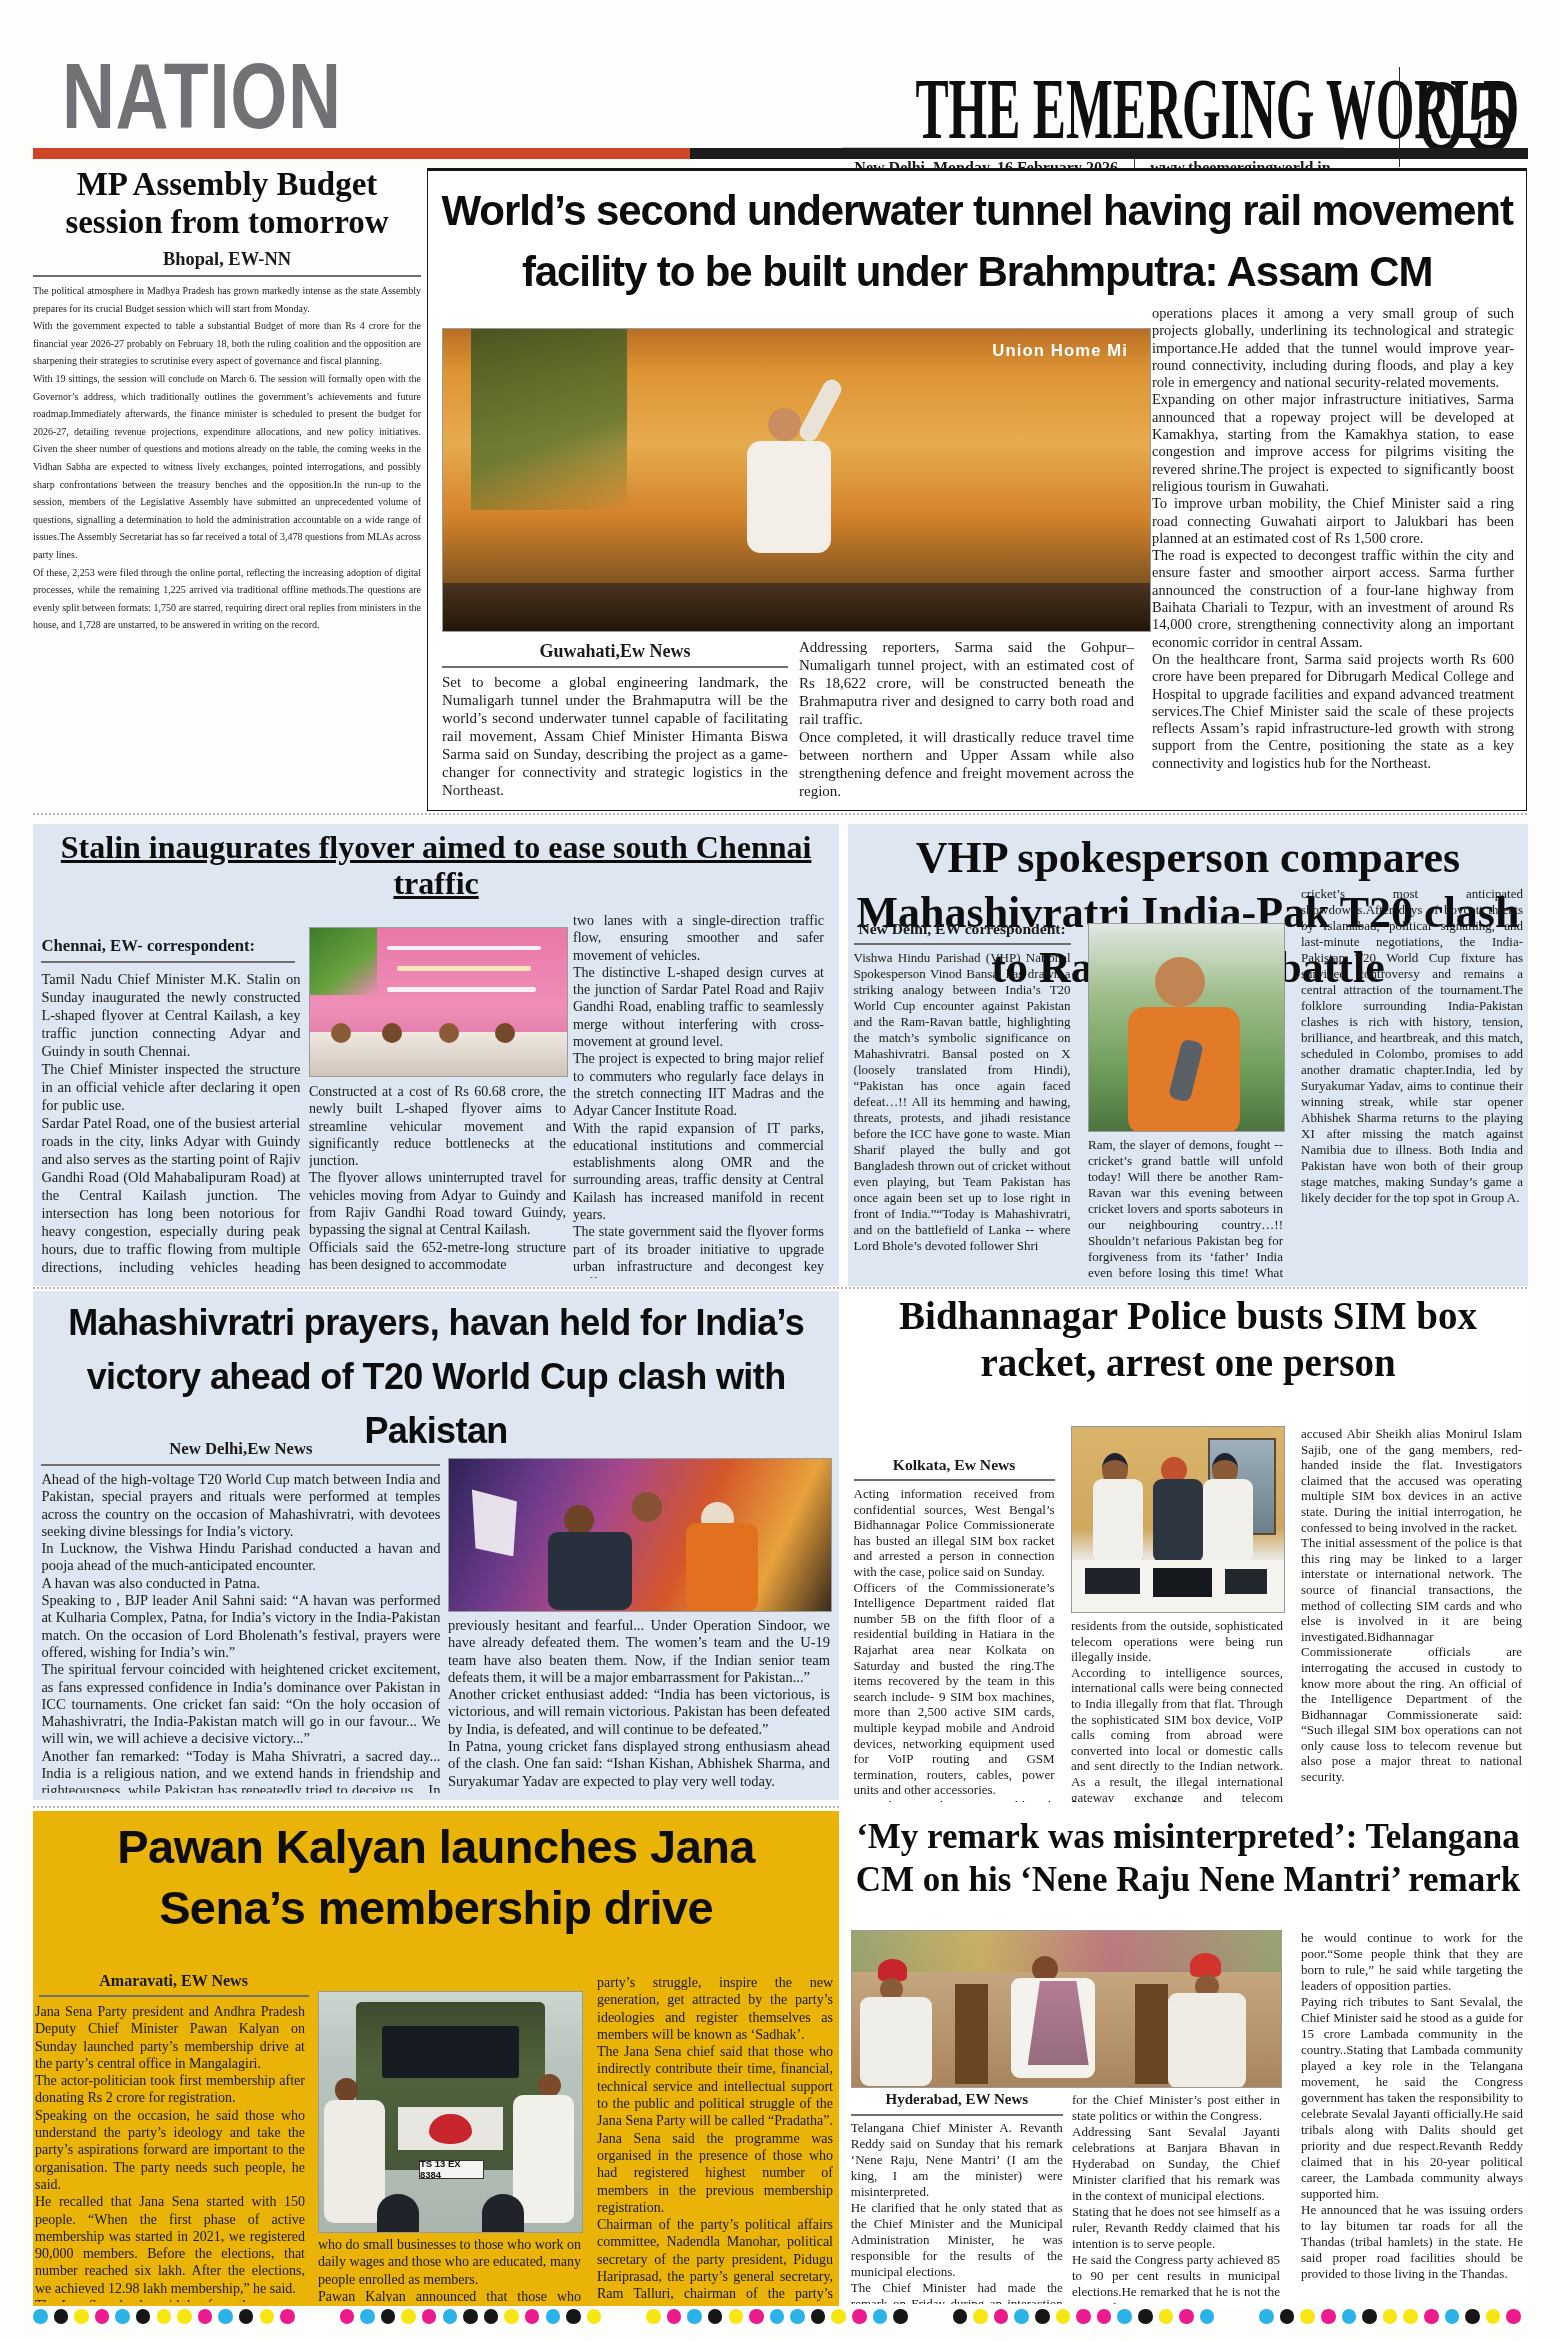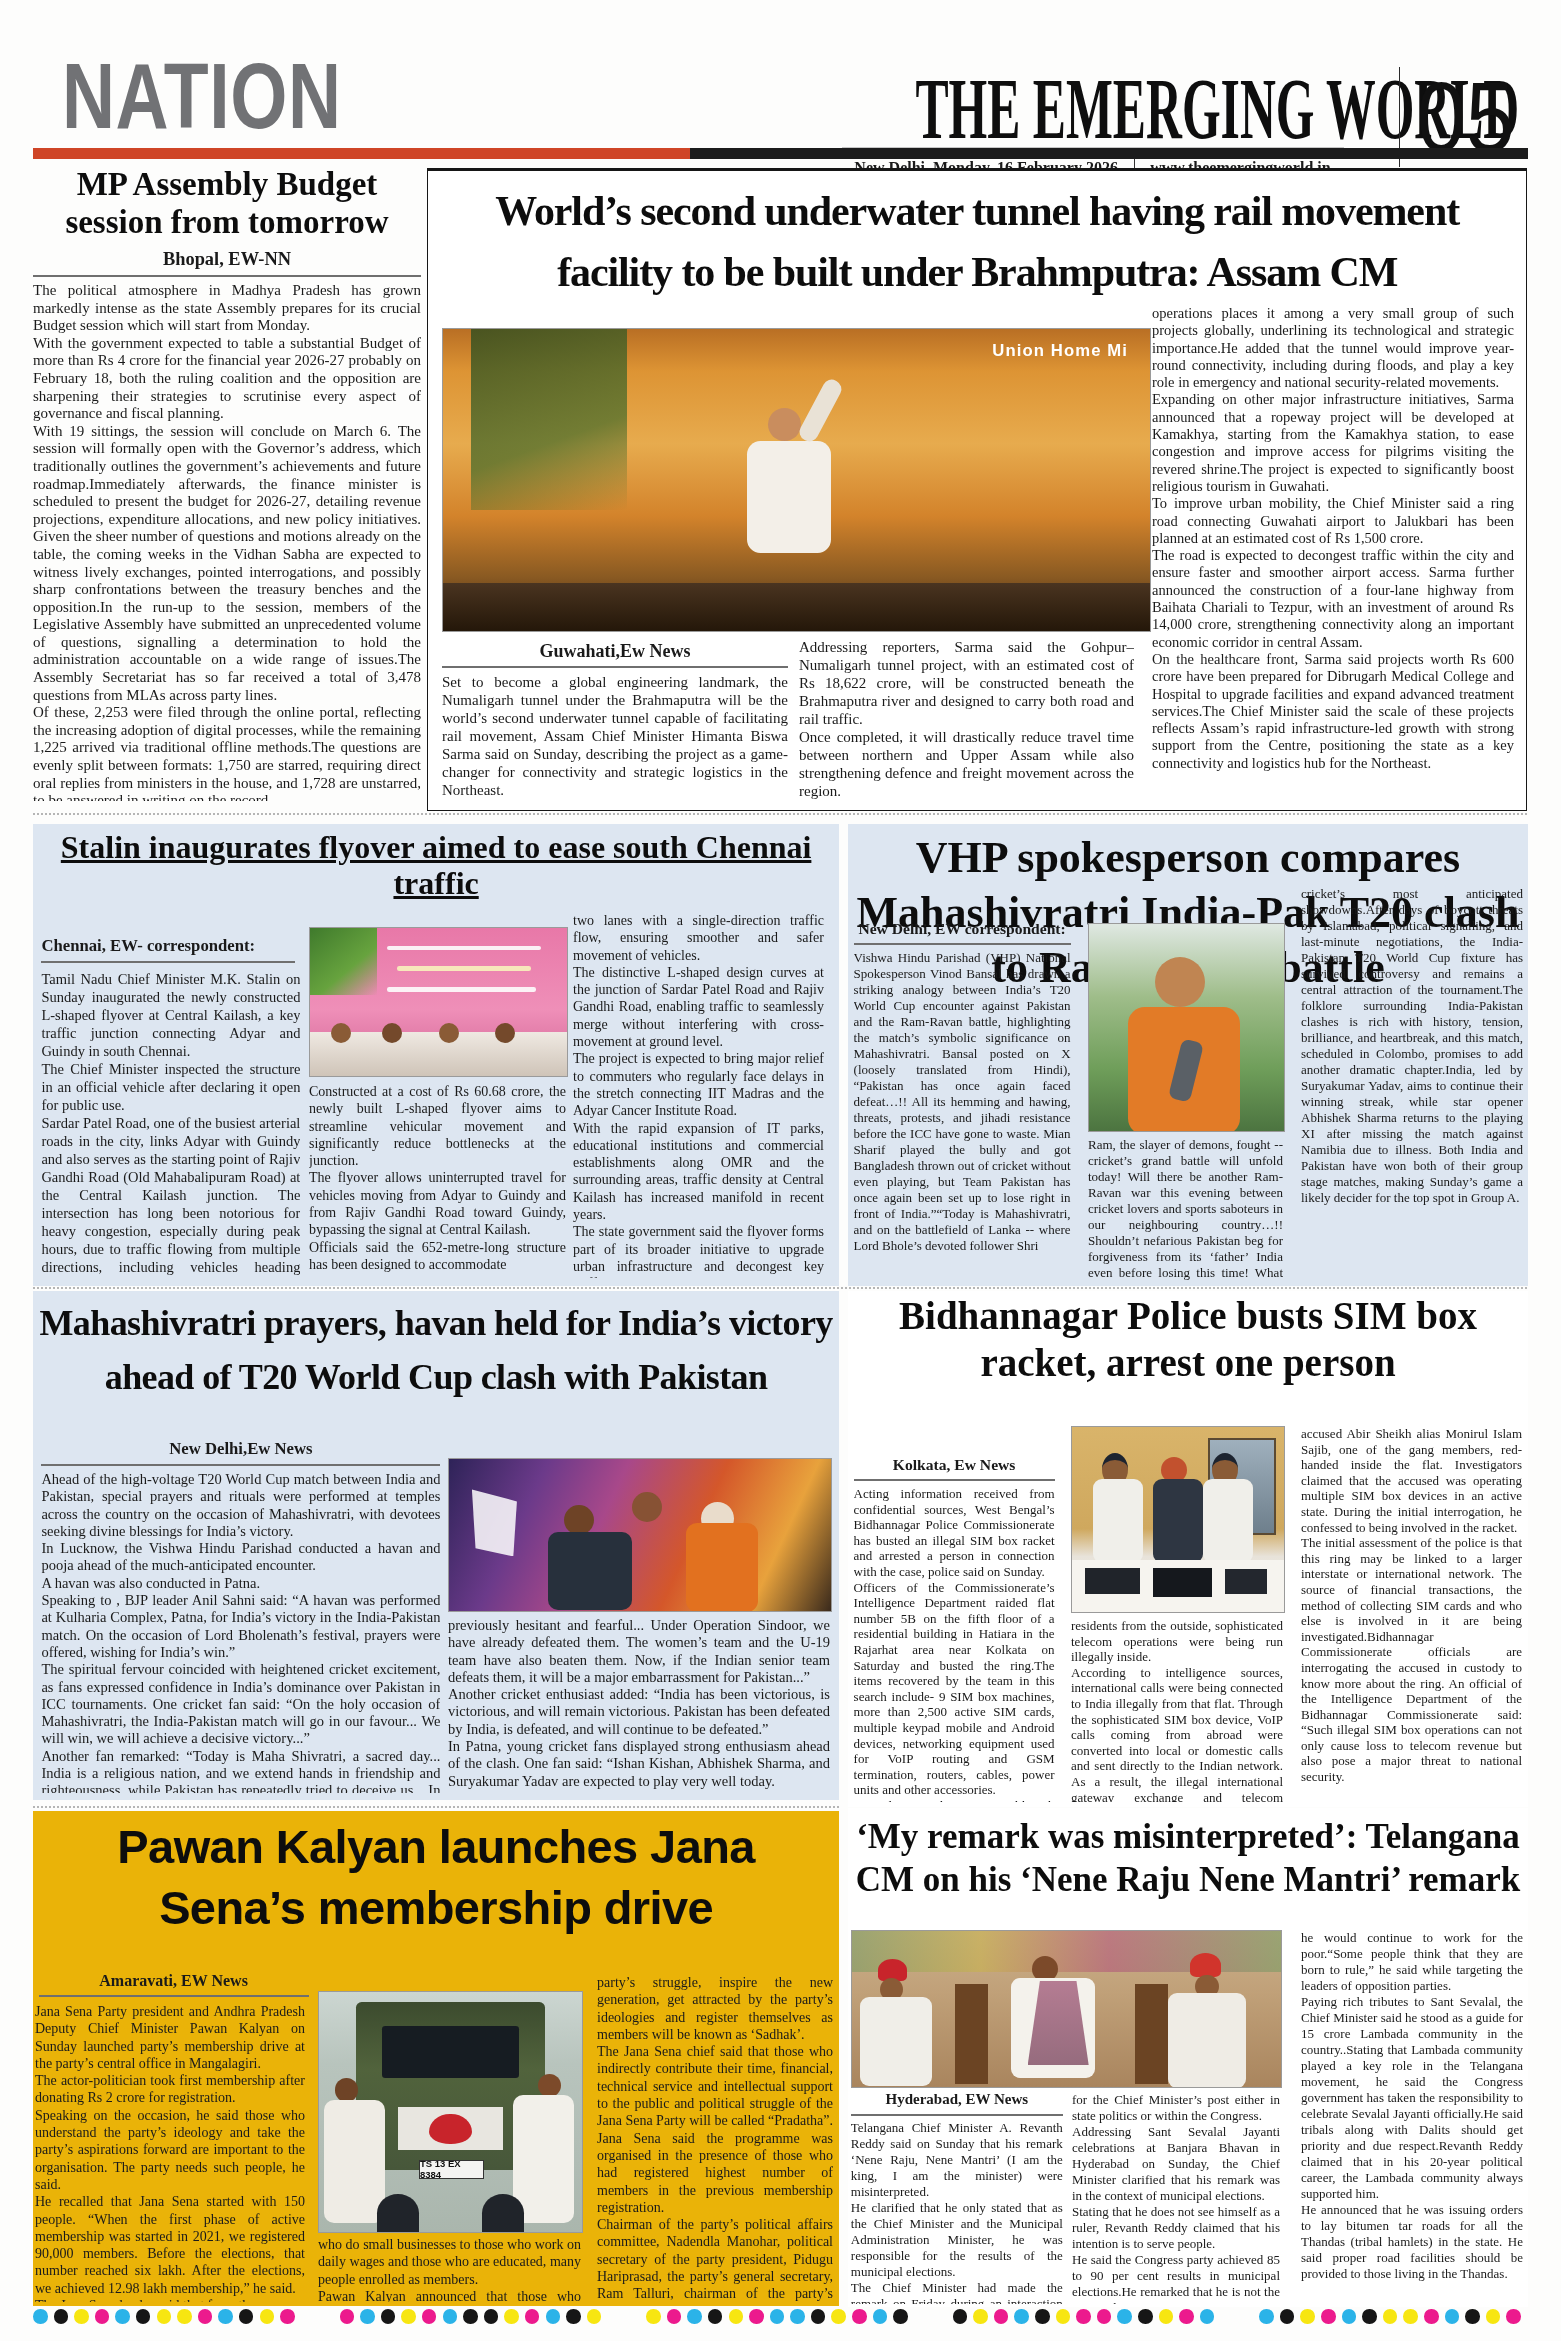--- a/index.html
+++ b/index.html
@@ -17,21 +17,21 @@
   #dateline-row{display:flex;justify-content:center;align-items:center;gap:15.6px;font-weight:bold;font-size:16px;}
   #dateline-divider{width:1.1px;height:24.5px;background:#333;}
   #pgnum-wrap{left:1399px;top:67px;height:100px;display:flex;align-items:center;border-left:1.7px solid #2a2a2a;padding-left:16.7px;}
   #pgnum{font-family:"Liberation Sans",sans-serif;font-size:88px;line-height:.95;color:#111;transform:scaleY(1.12);transform-origin:center;}
   #bar-red{left:33px;top:148px;width:657px;height:10.6px;background:var(--accent_red,#cf4527);}
   #bar-black{left:690px;top:148px;width:838px;height:10.6px;background:var(--bar_black,#1c1c1c);}
   
   .article{position:absolute;}
   .hl{position:absolute;text-align:center;color:#0d0d0d;}
   .hl-serif{font-family:"Liberation Serif",serif;font-weight:bold;}
-  .hl-cond{font-family:Liberation Serif, serif;font-weight:bold;letter-spacing:-1.1px;}
+  .hl-cond{font-family:Liberation Sans, sans-serif;font-weight:bold;letter-spacing:-1.1px;}
   .byline{position:absolute;text-align:center;font-weight:bold;}
   .byrule{position:absolute;height:2.2px;background:#6f6f6f;}
   .tcol{position:absolute;text-align:justify;white-space:pre-line;overflow:hidden;line-height:1.24;}
   .panel{background:var(--panel_blue,#dde6f1);}
   .boxed{border:1.7px solid #161616;border-top:3.3px solid #161616;background:#fff;}
   .sep{position:absolute;border-top:2.8px dotted #b5b5b5;}
   
   .photo{position:absolute;overflow:hidden;border:0.6px solid #9a9a9a;}
   .pel{position:absolute;}
   
@@ -60,21 +60,21 @@
     <div id="pgnum">05</div>
   </div>
 
   <div class="abs" id="bar-red"></div>
   <div class="abs" id="bar-black"></div>
 
   <div class="article" style="left:33px;top:166px;width:388px;height:636px;">
     <div class="hl hl-serif" style="left:0;top:0;width:388px;font-size:33px;line-height:1.15;">MP Assembly Budget session from tomorrow</div>
     <div class="byline" style="left:0;top:83px;width:388px;font-size:18.4px;">Bhopal,  EW-NN</div>
     <div class="byrule" style="left:0;top:109px;width:388px;"></div>
-    <div class="tcol" style="left:0;top:116px;width:388px;height:519px;font-size:15px;line-height:17.6px;">The political atmosphere in Madhya Pradesh has grown markedly intense as the state Assembly prepares for its crucial Budget session which will start from Monday.
+    <div class="tcol" style="left:0;top:116px;width:388px;height:519px;font-size:10px;line-height:17.6px;">The political atmosphere in Madhya Pradesh has grown markedly intense as the state Assembly prepares for its crucial Budget session which will start from Monday.
 With the government expected to table a substantial Budget of more than Rs 4 crore for the financial year 2026-27 probably on February 18, both the ruling coalition and the opposition are sharpening their strategies to scrutinise every aspect of governance and fiscal planning.
 With 19 sittings, the session will conclude on March 6. The session will formally open with the Governor’s address, which traditionally outlines the government’s achievements and future roadmap.Immediately afterwards, the finance minister is scheduled to present the budget for 2026-27, detailing revenue projections, expenditure allocations, and new policy initiatives. Given the sheer number of questions and motions already on the table, the coming weeks in the Vidhan Sabha are expected to witness lively exchanges, pointed interrogations, and possibly sharp confrontations between the treasury benches and the opposition.In the run-up to the session, members of the Legislative Assembly have submitted an unprecedented volume of questions, signalling a determination to hold the administration accountable on a wide range of issues.The Assembly Secretariat has so far received a total of 3,478 questions from MLAs across party lines.
 Of these, 2,253 were filed through the online portal, reflecting the increasing adoption of digital processes, while the remaining 1,225 arrived via traditional offline methods.The questions are evenly split between formats: 1,750 are starred, requiring direct oral replies from ministers in the house, and 1,728 are unstarred, to be answered in writing on the record.</div>
   </div>
 
   <div class="article boxed" style="left:427px;top:168px;width:1098px;height:639px;">
     <div class="hl hl-cond" style="left:6.7px;top:10px;width:1085px;font-size:42px;line-height:1.45;">World’s second underwater tunnel having rail movement facility to be built under Brahmputra: Assam CM</div>
 
     <div class="photo" style="left:14px;top:157px;width:707px;height:302px;background:linear-gradient(180deg,#b96f24 0%,#dd9434 14%,#e7ab4e 38%,#d3832b 62%,#8a5a22 82%,#3a2712 100%);">
       <div class="pel" style="left:4%;top:0;width:22%;height:60%;background:linear-gradient(160deg,#2e4d1f,#56722e 60%,transparent);opacity:.8;"></div>

